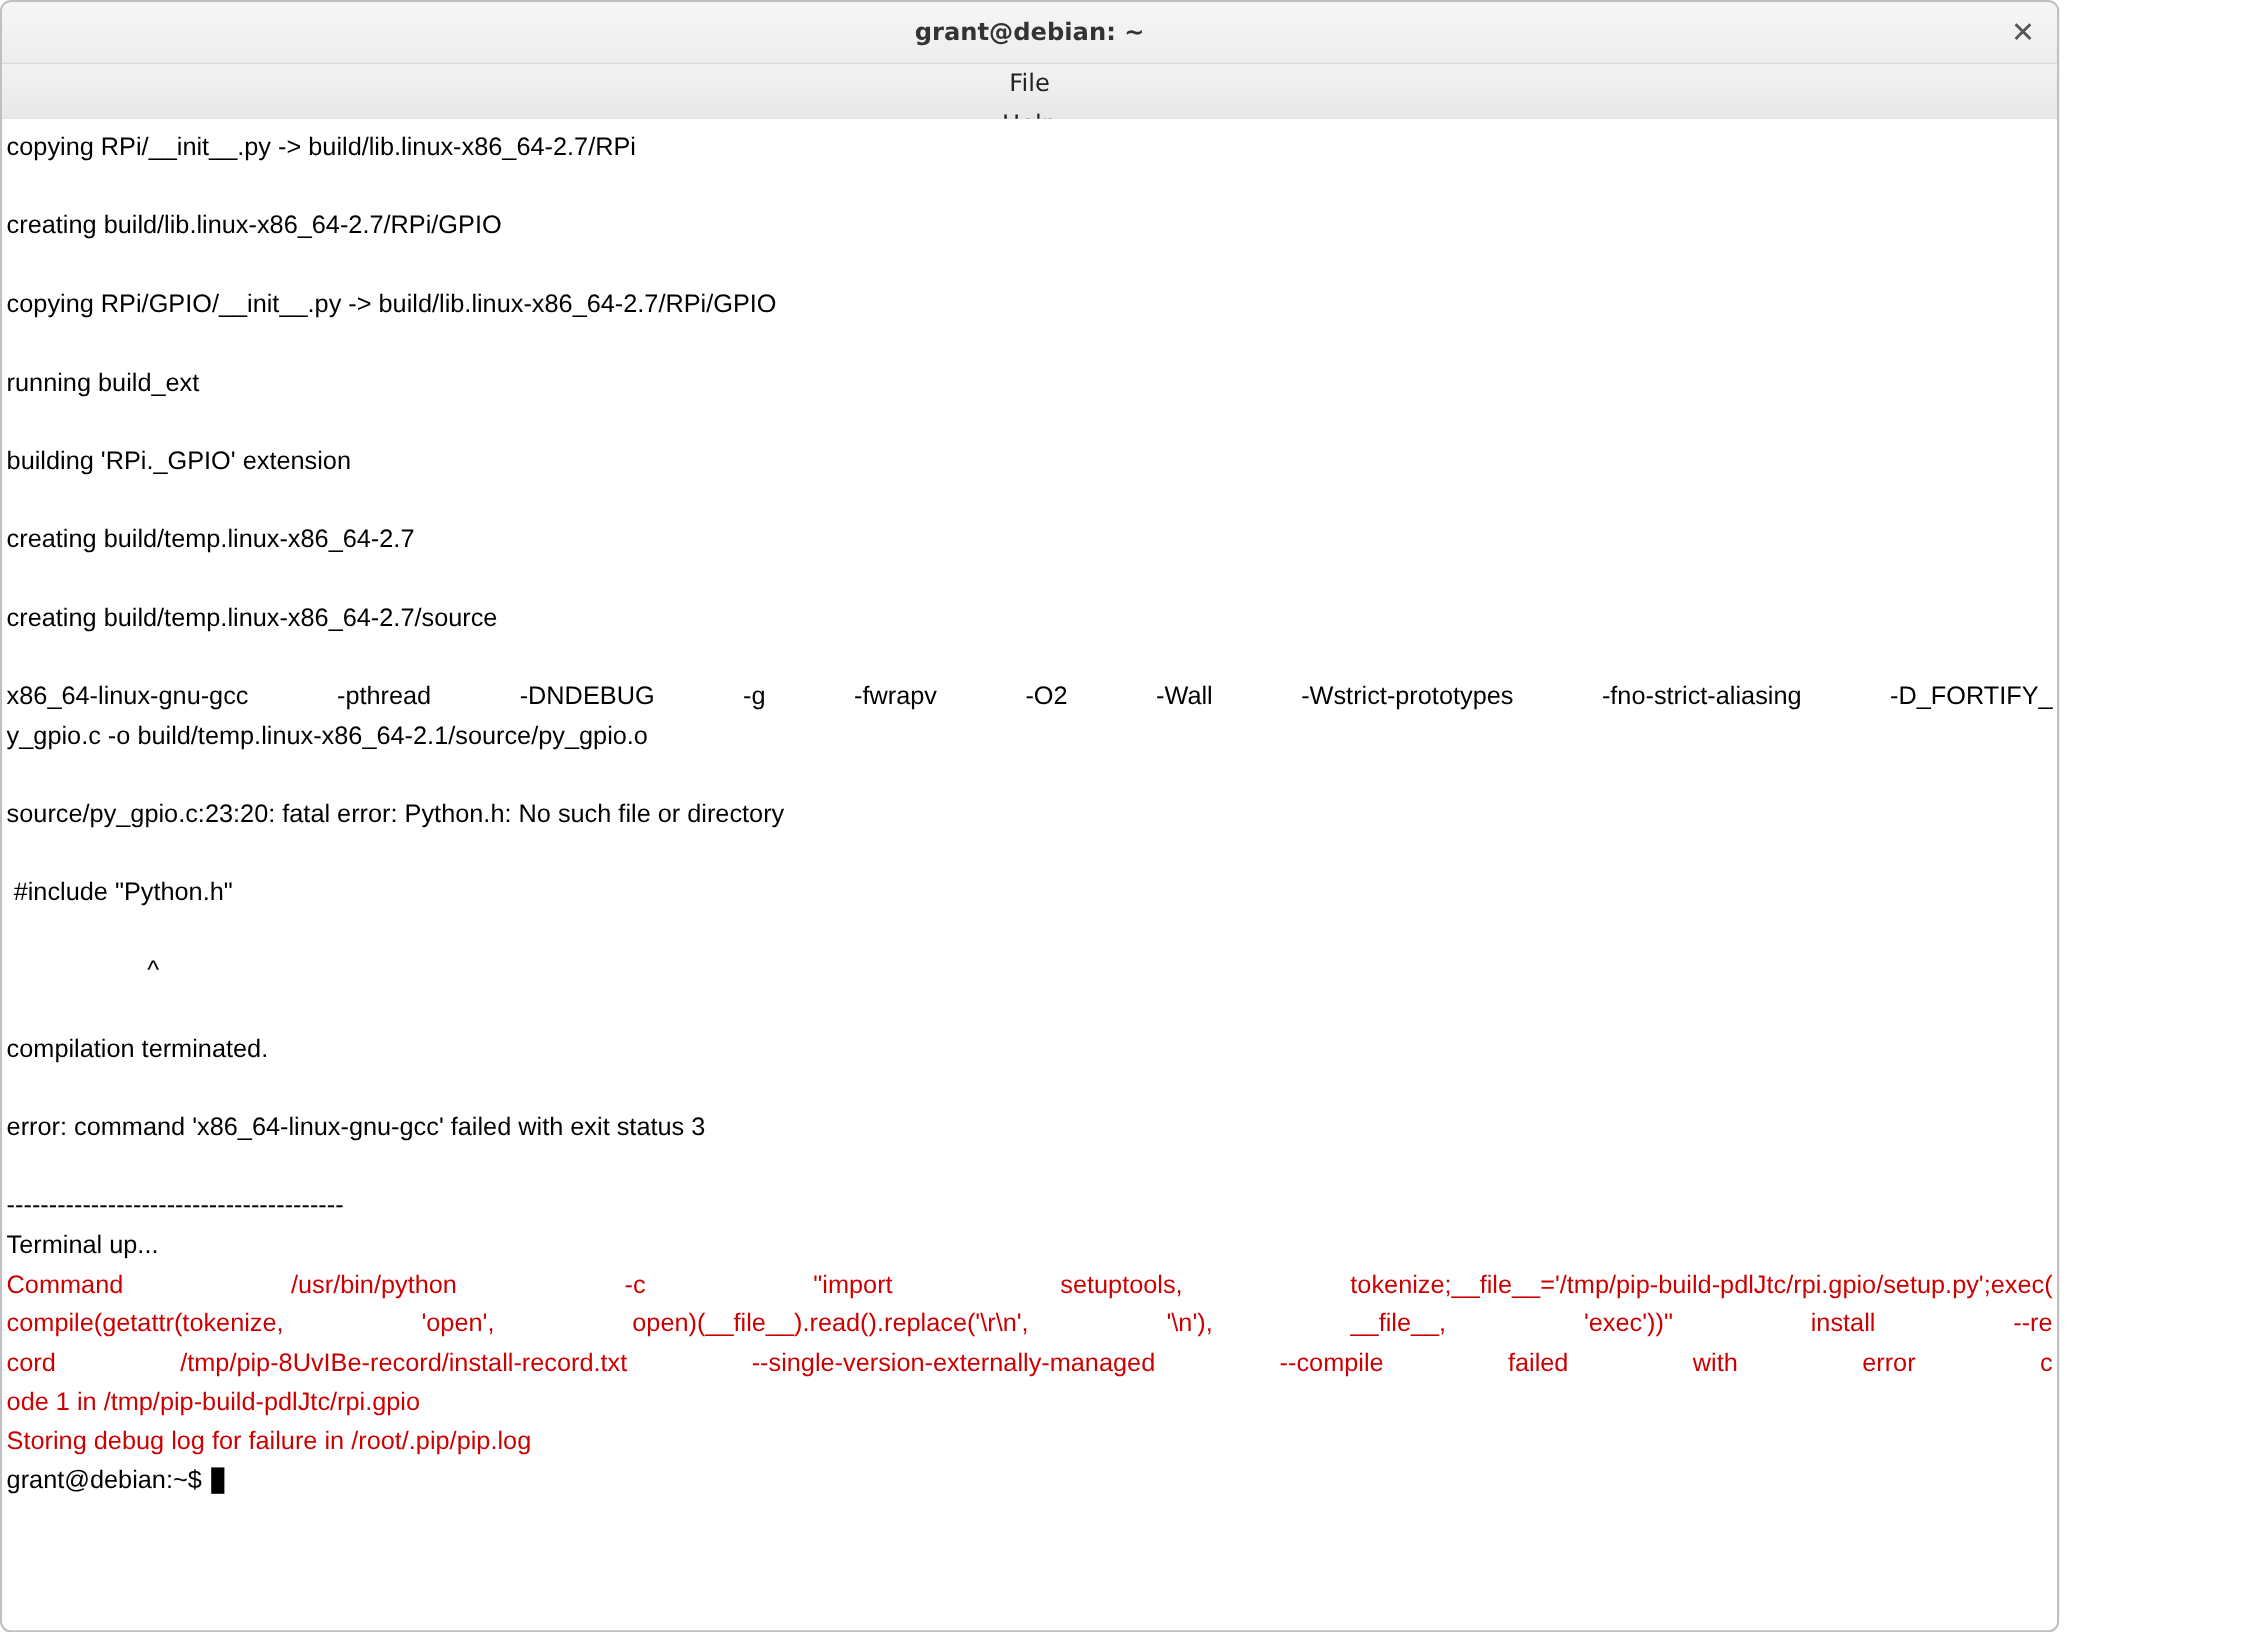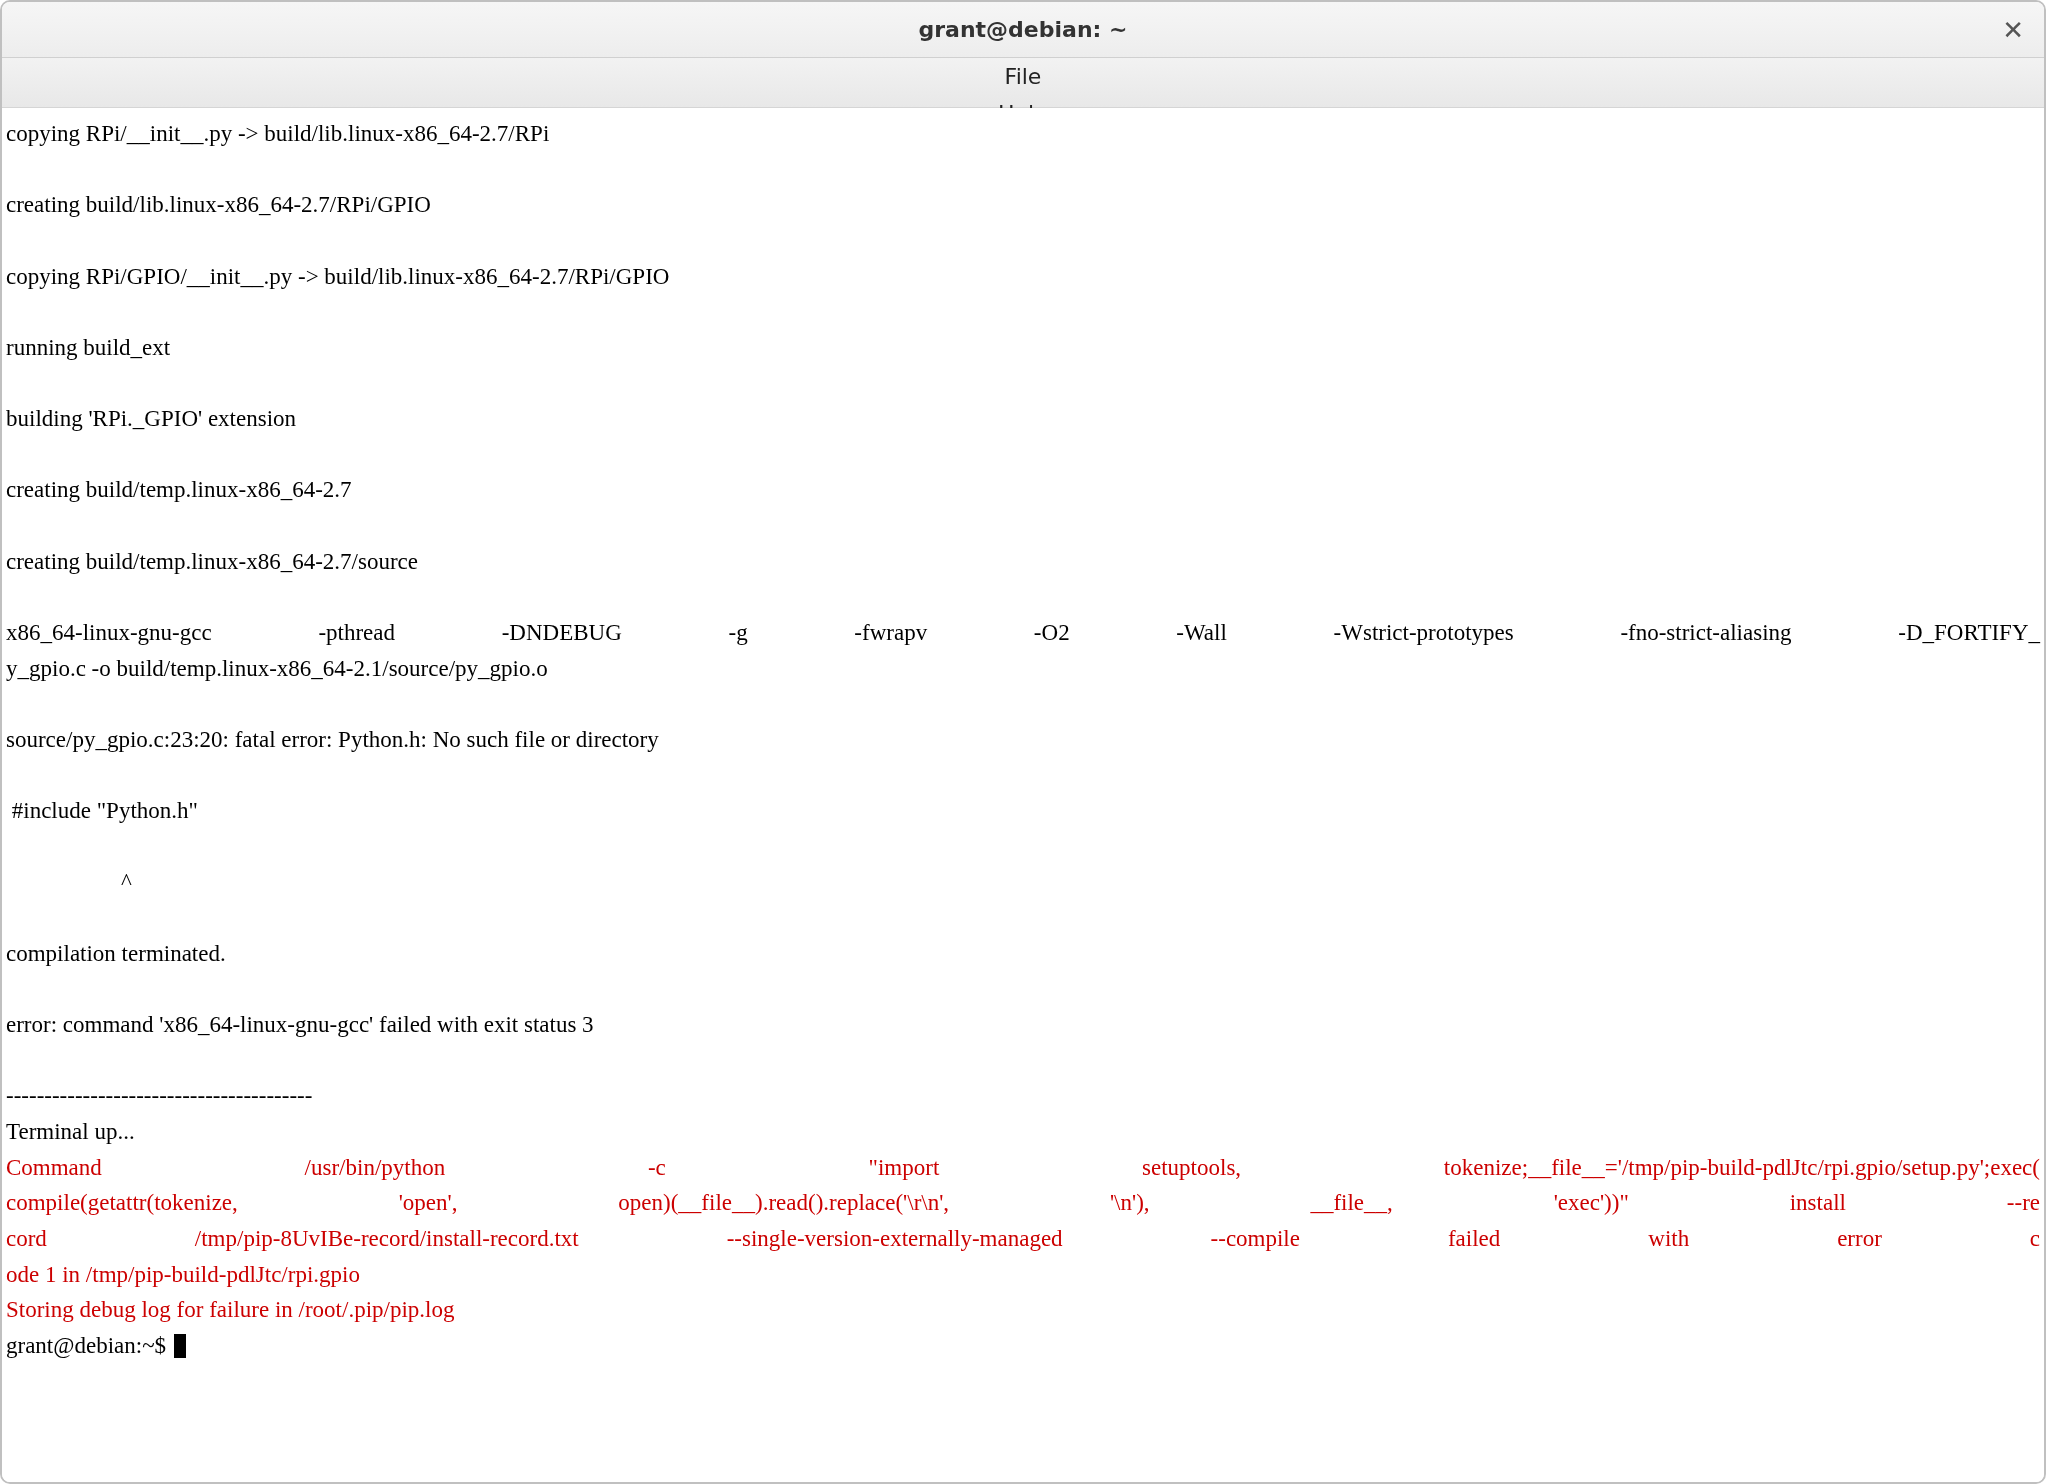--- a/index.html
+++ b/index.html
@@ -1,18 +1,18 @@
 <!DOCTYPE html>
 <html><head>
 <meta charset="utf-8">
 <style>
   * { margin: 0; padding: 0; box-sizing: border-box; }
   html, body { width: 100%; height: 100%; font-family: "DejaVu Sans Mono", "Liberation Mono", monospace; }
   .window {
-    width: 2046px;
+    width: 1872px;
     height: 1484px;
     background: #ffffff;
     border: 2px solid #c0c0c0;
     border-radius: 10px;
     overflow: hidden;
     display: flex;
     flex-direction: column;
   }
   .titlebar {
     height: 56px;
@@ -57,21 +57,21 @@
   }
   .terminal {
     flex: 1;
     background: #ffffff;
     color: #000000;
     font-size: 23px;
     line-height: 1.55;
     padding: 8px 4px 4px 4px;
     white-space: pre-wrap;
     overflow: hidden;
-    font-family: Liberation Serif, serif;
+    font-family: Liberation Sans, sans-serif;
   }
   .err { color: #cc0000; }
   .justify {
     text-align: justify;
     text-align-last: justify;
     word-spacing: 0.2em;
   }
   .cursor {
     display: inline-block;
     width: 12px;

